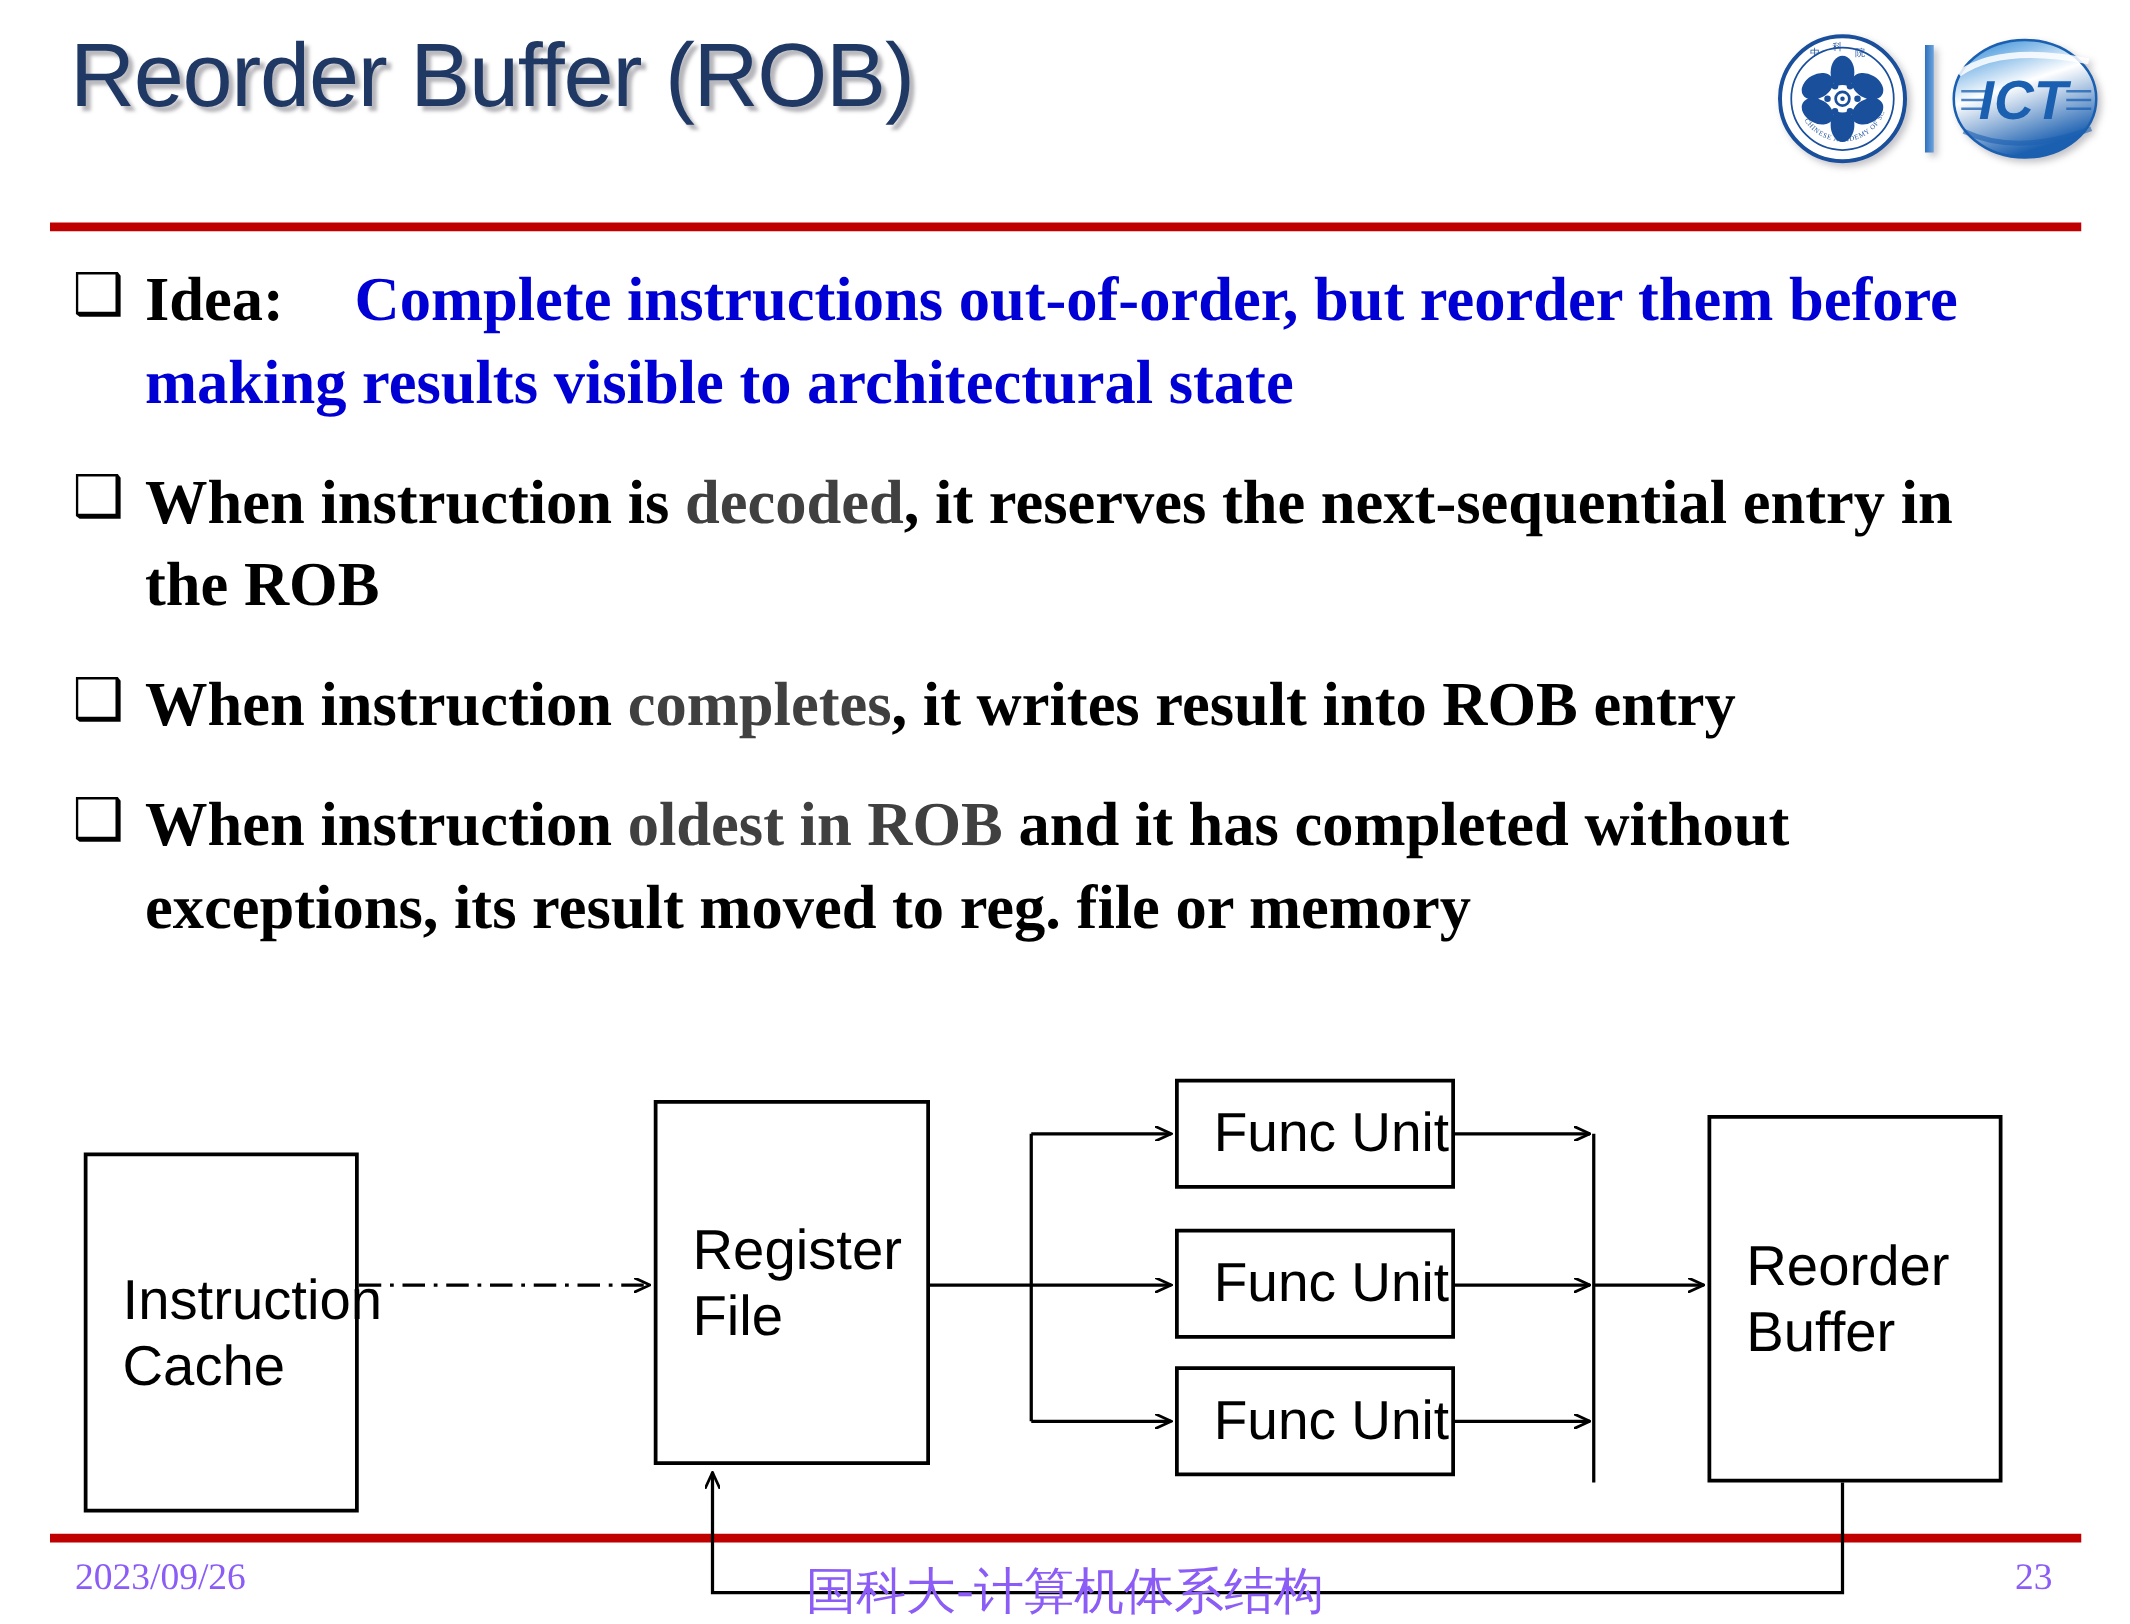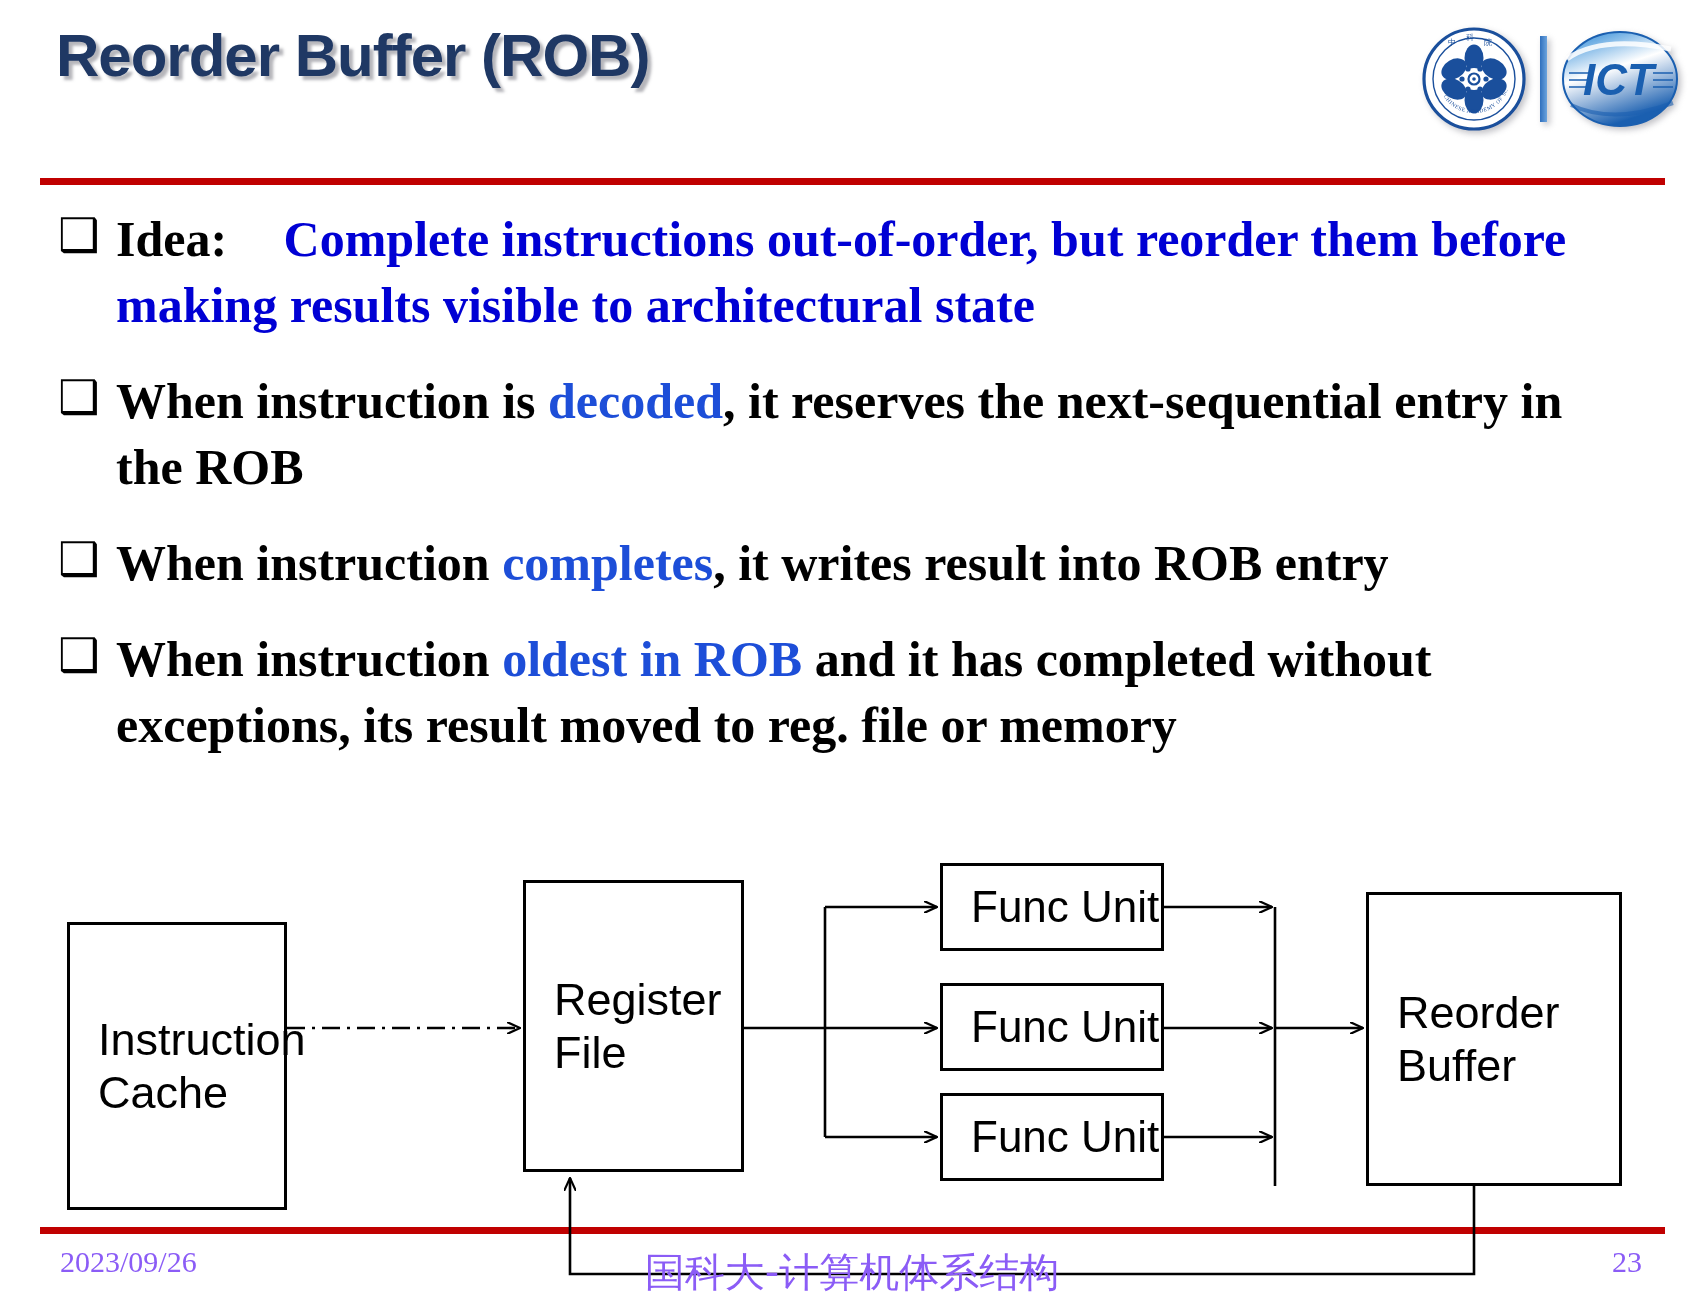--- a/index.html
+++ b/index.html
@@ -17,22 +17,22 @@
     background: #ffffff;
     overflow: hidden;
   }
 
   
   #title {
     position: absolute;
     left: 56px;
     top: 24px;
     font-family: "Liberation Sans", sans-serif;
-    font-size: 60px;
-    font-weight: bold;
+    font-size: 72px;
+    font-weight: normal;
     color: #1f3864;
     letter-spacing: -1px;
     text-shadow: 4px 4px 3px rgba(120,120,130,0.55);
     white-space: nowrap;
     line-height: 1.05;
   }
 
   
   #logo-group {
     position: absolute;
@@ -87,21 +87,21 @@
   }
   .bullet-text {
     flex: 1 1 auto;
     font-family: "Liberation Serif", serif;
     font-size: 50px;
     font-weight: bold;
     line-height: 1.32;
     color: #000000;
   }
   .t-blue { color: #0000d4; margin-left: 44px; }
-  .t-red  { color: #1d4ed8; }
+  .t-red  { color: #404040; }
   .t-black{ color: #000000; }
 
   
   #diagram {
     position: absolute;
     left: 0;
     top: 0;
     width: 1704px;
     height: 1299px;
     pointer-events: none;
@@ -120,21 +120,21 @@
     font-size: 45px;
     line-height: 1.18;
     color: #000000;
     white-space: pre-line;
   }
   #box-icache  { left: 67px;   top: 884px;  width: 220px; height: 288px; margin-top: 38px; }
   #box-regfile { left: 523px;  top: 880px;  width: 221px; height: 292px; }
   #box-fu1     { left: 940px;  top: 863px;  width: 224px; height: 88px;  }
   #box-fu2     { left: 940px;  top: 983px;  width: 224px; height: 88px;  }
   #box-fu3     { left: 940px;  top: 1093px; width: 224px; height: 88px;  }
-  #box-rob     { left: 1366px; top: 892px;  width: 256px; height: 294px; }
+  #box-rob     { left: 1366px; top: 892px;  width: 236px; height: 294px; }
   #box-fu1 .dbox-label,
   #box-fu2 .dbox-label,
   #box-fu3 .dbox-label { font-size: 44px; }
 
   
   .footer-text {
     position: absolute;
     top: 1245px;
     font-family: "Liberation Serif", serif;
     font-size: 30px;

